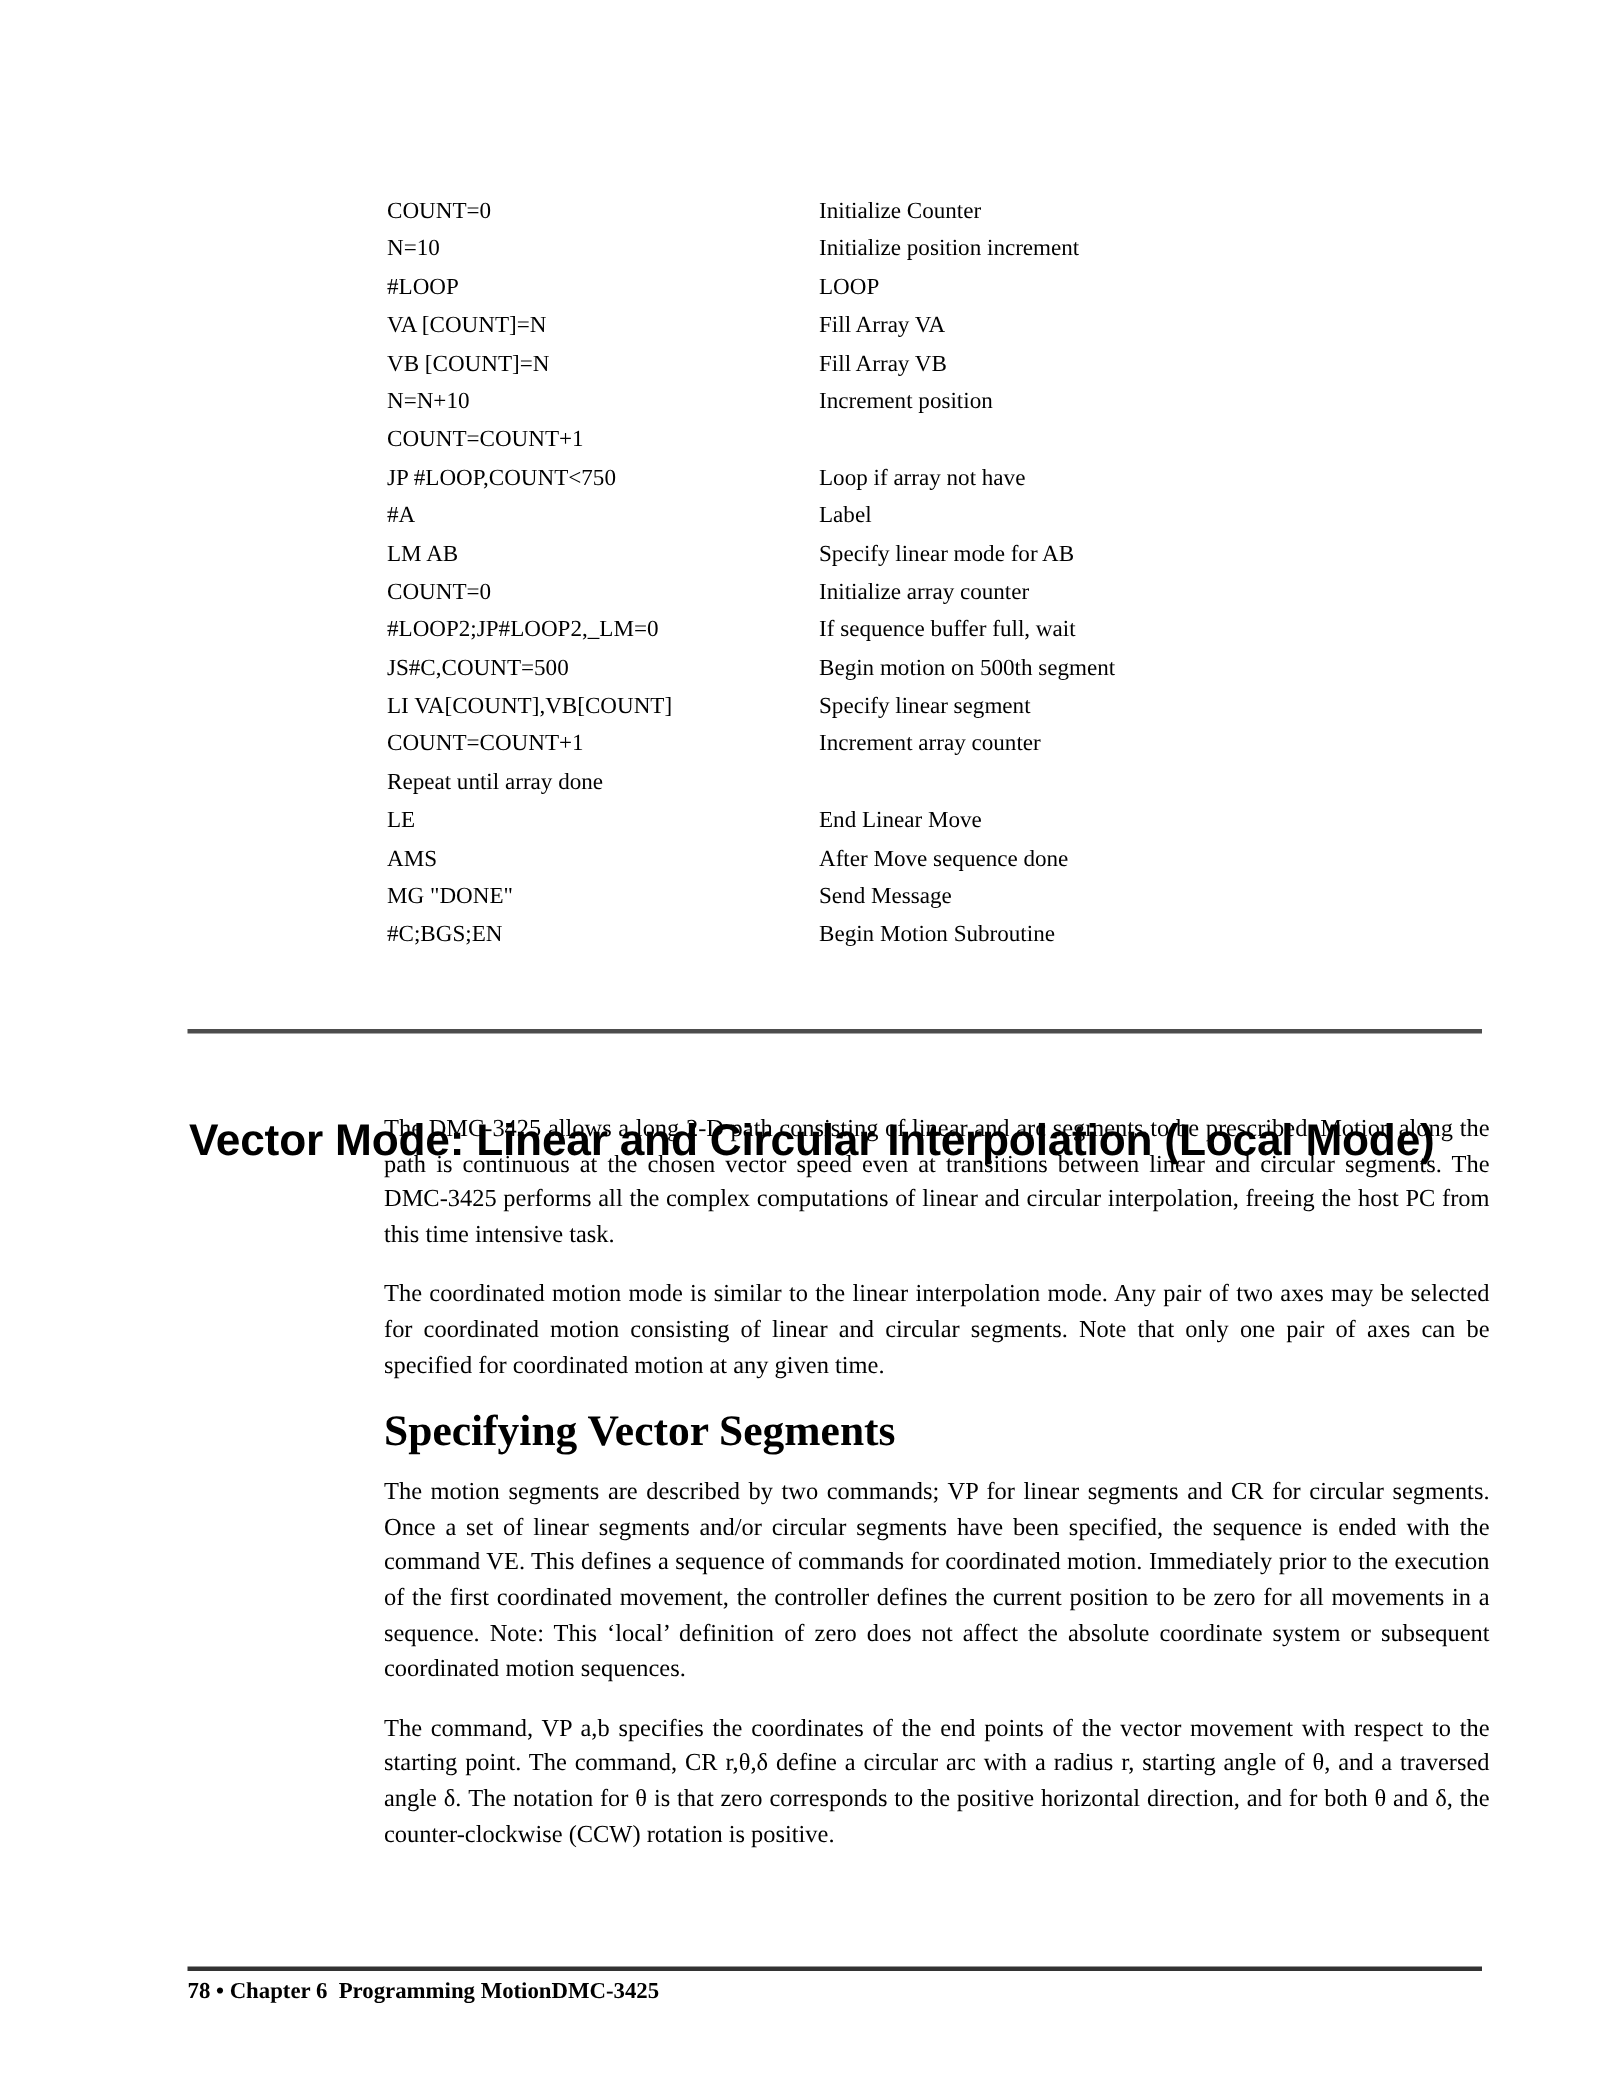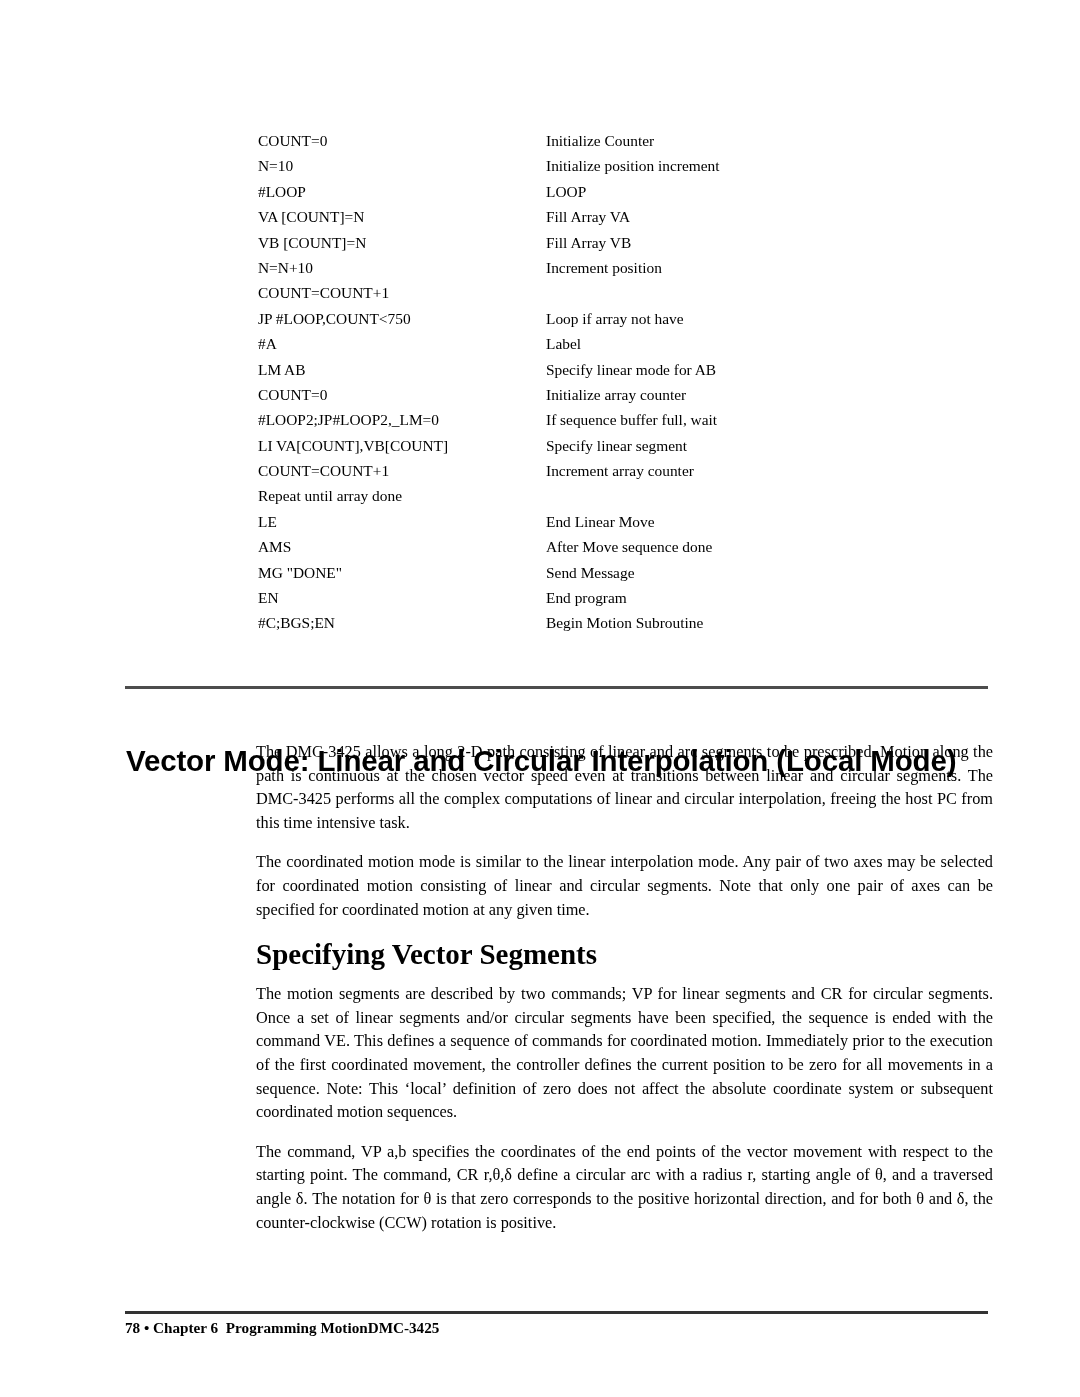--- a/index.html
+++ b/index.html
@@ -128,27 +128,27 @@
       <div class="code-row"><span class="code-cmd">#LOOP</span><span class="code-desc">LOOP</span></div>
       <div class="code-row"><span class="code-cmd">VA [COUNT]=N</span><span class="code-desc">Fill Array VA</span></div>
       <div class="code-row"><span class="code-cmd">VB [COUNT]=N</span><span class="code-desc">Fill Array VB</span></div>
       <div class="code-row"><span class="code-cmd">N=N+10</span><span class="code-desc">Increment position</span></div>
       <div class="code-row"><span class="code-cmd">COUNT=COUNT+1</span></div>
       <div class="code-row"><span class="code-cmd">JP #LOOP,COUNT&lt;750</span><span class="code-desc">Loop if array not have</span></div>
       <div class="code-row"><span class="code-cmd">#A</span><span class="code-desc">Label</span></div>
       <div class="code-row"><span class="code-cmd">LM AB</span><span class="code-desc">Specify linear mode for AB</span></div>
       <div class="code-row"><span class="code-cmd">COUNT=0</span><span class="code-desc">Initialize array counter</span></div>
       <div class="code-row"><span class="code-cmd">#LOOP2;JP#LOOP2,_LM=0</span><span class="code-desc">If sequence buffer full, wait</span></div>
+      <div class="code-row"><span class="code-cmd">JS#C,COUNT=500</span><span class="code-desc">Begin motion on 500th segment</span></div>
       <div class="code-row"><span class="code-cmd">LI VA[COUNT],VB[COUNT]</span><span class="code-desc">Specify linear segment</span></div>
       <div class="code-row"><span class="code-cmd">COUNT=COUNT+1</span><span class="code-desc">Increment array counter</span></div>
       <div class="code-row"><span class="code-desc">Repeat until array done</span></div>
       <div class="code-row"><span class="code-cmd">LE</span><span class="code-desc">End Linear Move</span></div>
       <div class="code-row"><span class="code-cmd">AMS</span><span class="code-desc">After Move sequence done</span></div>
       <div class="code-row"><span class="code-cmd">MG "DONE"</span><span class="code-desc">Send Message</span></div>
-      <div class="code-row"><span class="code-cmd">EN</span><span class="code-desc">End program</span></div>
       <div class="code-row"><span class="code-cmd">#C;BGS;EN</span><span class="code-desc">Begin Motion Subroutine</span></div>
     </div>
 
   <div class="rule-heading"></div>
 
   <h1 class="heading-main">Vector Mode: Linear and Circular Interpolation (Local Mode)</h1>
 
   <div class="content">
     <p class="para">The DMC-3425 allows a long 2-D path consisting of linear and arc segments to be prescribed.  Motion along the path is continuous at the chosen vector speed even at transitions between linear and circular segments.  The DMC-3425 performs all the complex computations of linear and circular interpolation, freeing the host PC from this time intensive task.</p>
     <p class="para">The coordinated motion mode is similar to the linear interpolation mode.  Any pair of two axes may be selected for coordinated motion consisting of linear and circular segments.  Note that only one pair of axes can be specified for coordinated motion at any given time.</p>

